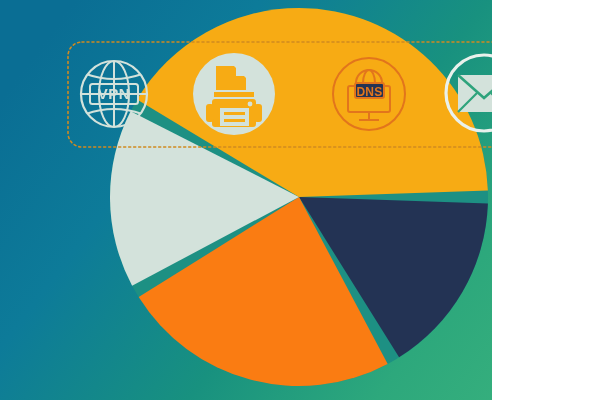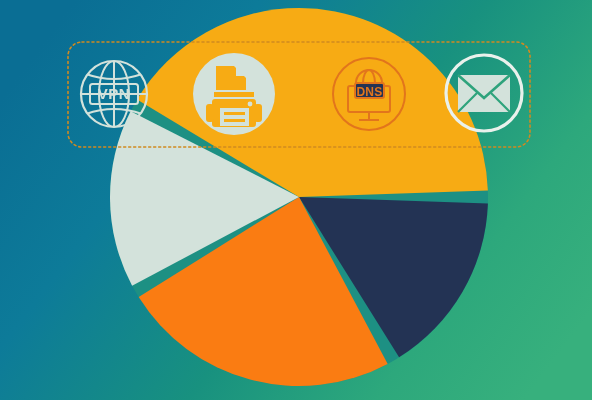--- a/index.html
+++ b/index.html
@@ -1,23 +1,22 @@
 <!DOCTYPE html>
 <html><head>
 <meta charset="utf-8">
 <style>
   html,body{margin:0;padding:0;}
   body{
     width:600px;height:400px;overflow:hidden;
     font-family:"Liberation Sans", sans-serif;
   }
   #stage{
-    position:relative;width:552px;height:400px;overflow:hidden;
+    position:relative;width:492px;height:400px;overflow:hidden;
     background:linear-gradient(110deg,#0a6e94 0%,#0d7b99 22%,#18917f 55%,#2da87c 78%,#37b07d 100%);
-    padding-left:40px;
   }
   #artboard{position:absolute;inset:0;width:600px;height:400px;display:block;}
 </style>
 </head>
 <body>
 
 <div id="stage">
 
   <svg id="artboard" viewBox="0 0 600 400" xmlns="http://www.w3.org/2000/svg">
 

